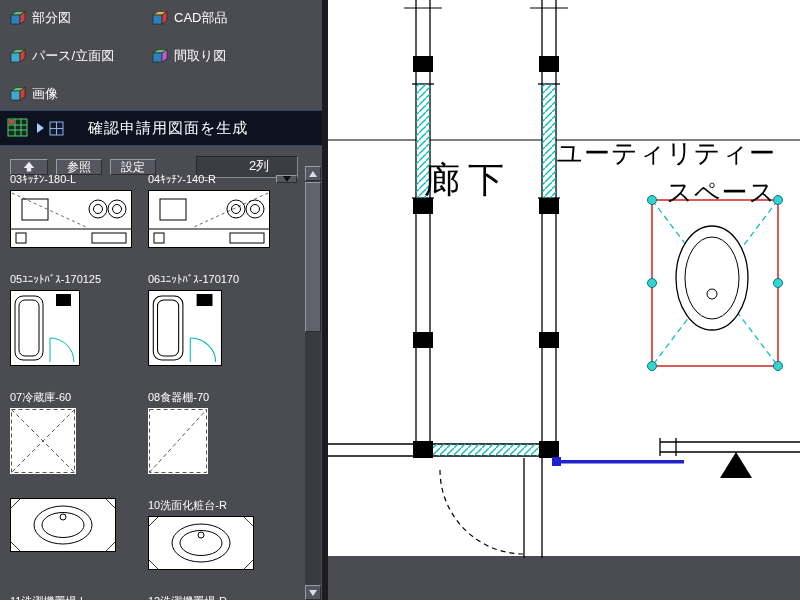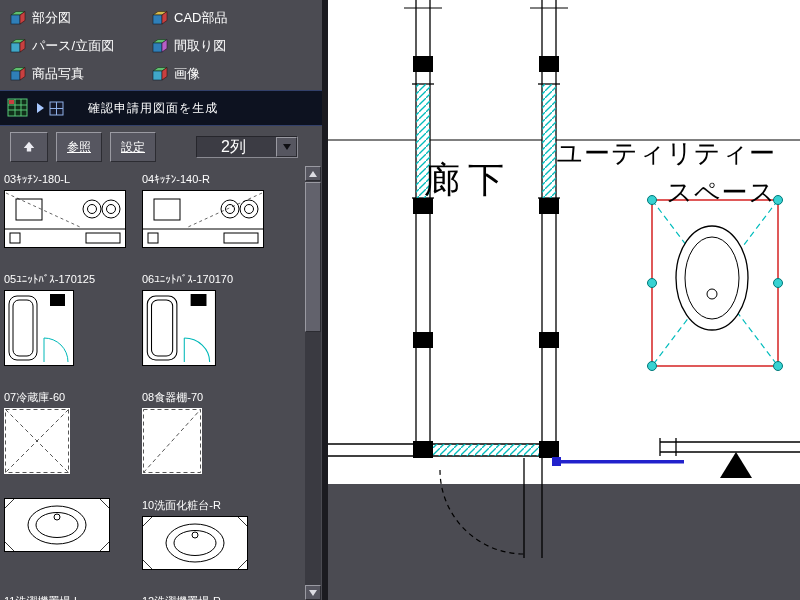--- a/index.html
+++ b/index.html
@@ -3,66 +3,66 @@
 <meta charset="utf-8">
 <style>
   html,body{margin:0;padding:0;background:#000;}
   .app{position:relative;width:800px;height:600px;overflow:hidden;
        font-family:"Liberation Sans",sans-serif;background:#4b4b52;}
 
   
   .sidebar{position:absolute;left:0;top:0;width:322px;height:600px;background:#4b4b52;}
   .divider{position:absolute;left:322px;top:0;width:6px;height:600px;background:#1b1b20;}
 
-  .nav-grid{display:grid;grid-template-columns:142px 150px;padding:7px 0 0 10px;row-gap:6px;}
+  .nav-grid{display:grid;grid-template-columns:142px 150px;padding:7px 0 0 10px;row-gap:16px;}
   .nav-btn{display:flex;align-items:center;gap:6px;background:transparent;border:none;
            color:#fff;font-size:13px;padding:2px 0;cursor:default;white-space:nowrap;}
   .nav-btn svg{flex:0 0 auto;}
 
   .generate-bar{margin-top:5px;height:34px;background:#0d1220;
                 border-top:1px solid #32406a;border-bottom:1px solid #32406a;
                 display:flex;align-items:center;padding:0 6px;color:#fff;}
-  .gen-label{margin-left:24px;font-size:12px;letter-spacing:1px;}
+  .gen-label{margin-left:24px;font-size:15px;letter-spacing:1px;}
   .tri-right{width:0;height:0;border-top:5px solid transparent;border-bottom:5px solid transparent;
              border-left:7px solid #a8c8ff;margin:0 5px 0 7px;}
 
   .toolbar{height:32px;display:flex;align-items:center;padding:5px 6px 0 10px;gap:8px;}
-  .tb-btn{height:30px;background:#565660;border:1px solid;
+  .tb-btn{height:16px;background:#565660;border:1px solid;
           border-color:#9a9aa2 #2c2c32 #2c2c32 #9a9aa2;color:#fff;font-size:12px;
-          padding:0 10px;display:flex;align-items:center;justify-content:center;text-decoration:underline;}
+          padding:0 10px;display:flex;align-items:center;justify-content:center;}
   .tb-btn.icon-only{width:38px;padding:0;}
   .dropdown{margin-left:auto;margin-right:18px;width:102px;height:22px;background:#3c3c44;
             border:1px solid;border-color:#26262c #8a8a92 #8a8a92 #26262c;
-            display:flex;align-items:center;color:#fff;font-size:16px;padding-left:24px;box-sizing:border-box;}
+            display:flex;align-items:center;color:#fff;font-size:13px;padding-left:24px;box-sizing:border-box;flex-direction:column;}
   .dd-btn{margin-left:auto;width:19px;height:18px;background:#565660;border:1px solid;
           border-color:#9a9aa2 #2c2c32 #2c2c32 #9a9aa2;display:flex;align-items:center;justify-content:center;}
   .tri-down-sm{width:0;height:0;border-left:4px solid transparent;border-right:4px solid transparent;
                border-top:6px solid #101014;}
 
   .item-list{position:absolute;left:0;top:166px;width:302px;bottom:0;overflow:hidden;
-             padding:6px 0 0 4px;box-sizing:border-box;}
+             padding:6px 0 0 10px;box-sizing:border-box;}
   .row{display:flex;margin-bottom:20px;}
   .cell{width:138px;flex:0 0 auto;}
   .item-label{color:#fff;font-size:11px;line-height:14px;margin-bottom:4px;white-space:nowrap;}
   .thumb{display:inline-block;background:#fff;line-height:0;}
 
   .scrollbar{position:absolute;left:305px;top:166px;width:16px;bottom:0;background:#3a3a41;}
   .sb-btn{height:15px;background:#565660;border:1px solid;
           border-color:#9a9aa2 #2c2c32 #2c2c32 #9a9aa2;
           display:flex;align-items:center;justify-content:center;box-sizing:border-box;}
   .sb-btn.bottom{position:absolute;bottom:0;left:0;right:0;}
   .sb-thumb{position:absolute;top:16px;left:0;width:16px;height:150px;background:#62626c;
             border:1px solid;border-color:#9a9aa2 #2c2c32 #2c2c32 #9a9aa2;box-sizing:border-box;}
   .tri-up-sm{width:0;height:0;border-left:4px solid transparent;border-right:4px solid transparent;
              border-bottom:6px solid #dcdce2;}
   .tri-down-l{width:0;height:0;border-left:4px solid transparent;border-right:4px solid transparent;
               border-top:6px solid #dcdce2;}
 
   
-  .canvas{position:absolute;left:328px;top:0;width:472px;height:484px;background:#fff;}
+  .canvas{position:absolute;left:328px;top:0;width:472px;height:556px;background:#fff;}
   .canvas svg{position:absolute;left:0;top:0;}
   .plan-label{position:absolute;color:#000;white-space:nowrap;}
   .corridor-label{left:96px;top:156px;font-size:36px;letter-spacing:8px;}
   .utility-label-1{right:24px;top:136px;font-size:26px;letter-spacing:1px;}
   .utility-label-2{right:24px;top:175px;font-size:26px;letter-spacing:1px;}
 </style>
 </head>
 <body>
 
 <div class="app">
@@ -94,28 +94,20 @@
         </svg>
         <span>パース/立面図</span>
       </button>
       <button class="nav-btn">
         <svg width="16" height="16" viewBox="0 0 16 16">
           <polygon points="1,5 6,1.5 15,1.5 10,5" fill="#5fbf6f" stroke="#123018" stroke-width="0.6"></polygon>
           <rect x="1" y="5" width="9" height="9" fill="#2f7fb8" stroke="#102030" stroke-width="0.6"></rect>
           <polygon points="10,5 15,1.5 15,10.5 10,14" fill="#b860c8" stroke="#301030" stroke-width="0.6"></polygon>
         </svg>
         <span>間取り図</span>
-      </button>
-      <button class="nav-btn">
-        <svg width="16" height="16" viewBox="0 0 16 16">
-          <polygon points="1,5 6,1.5 15,1.5 10,5" fill="#5fbf6f" stroke="#123018" stroke-width="0.6"></polygon>
-          <rect x="1" y="5" width="9" height="9" fill="#2f7fb8" stroke="#102030" stroke-width="0.6"></rect>
-          <polygon points="10,5 15,1.5 15,10.5 10,14" fill="#c84040" stroke="#301010" stroke-width="0.6"></polygon>
-        </svg>
-        <span>商品写真</span>
       </button>
       <button class="nav-btn">
         <svg width="16" height="16" viewBox="0 0 16 16">
           <polygon points="1,5 6,1.5 15,1.5 10,5" fill="#5fbf6f" stroke="#123018" stroke-width="0.6"></polygon>
           <rect x="1" y="5" width="9" height="9" fill="#40a8c8" stroke="#102030" stroke-width="0.6"></rect>
           <polygon points="10,5 15,1.5 15,10.5 10,14" fill="#c84040" stroke="#301010" stroke-width="0.6"></polygon>
         </svg>
         <span>画像</span>
       </button>
     </div>

